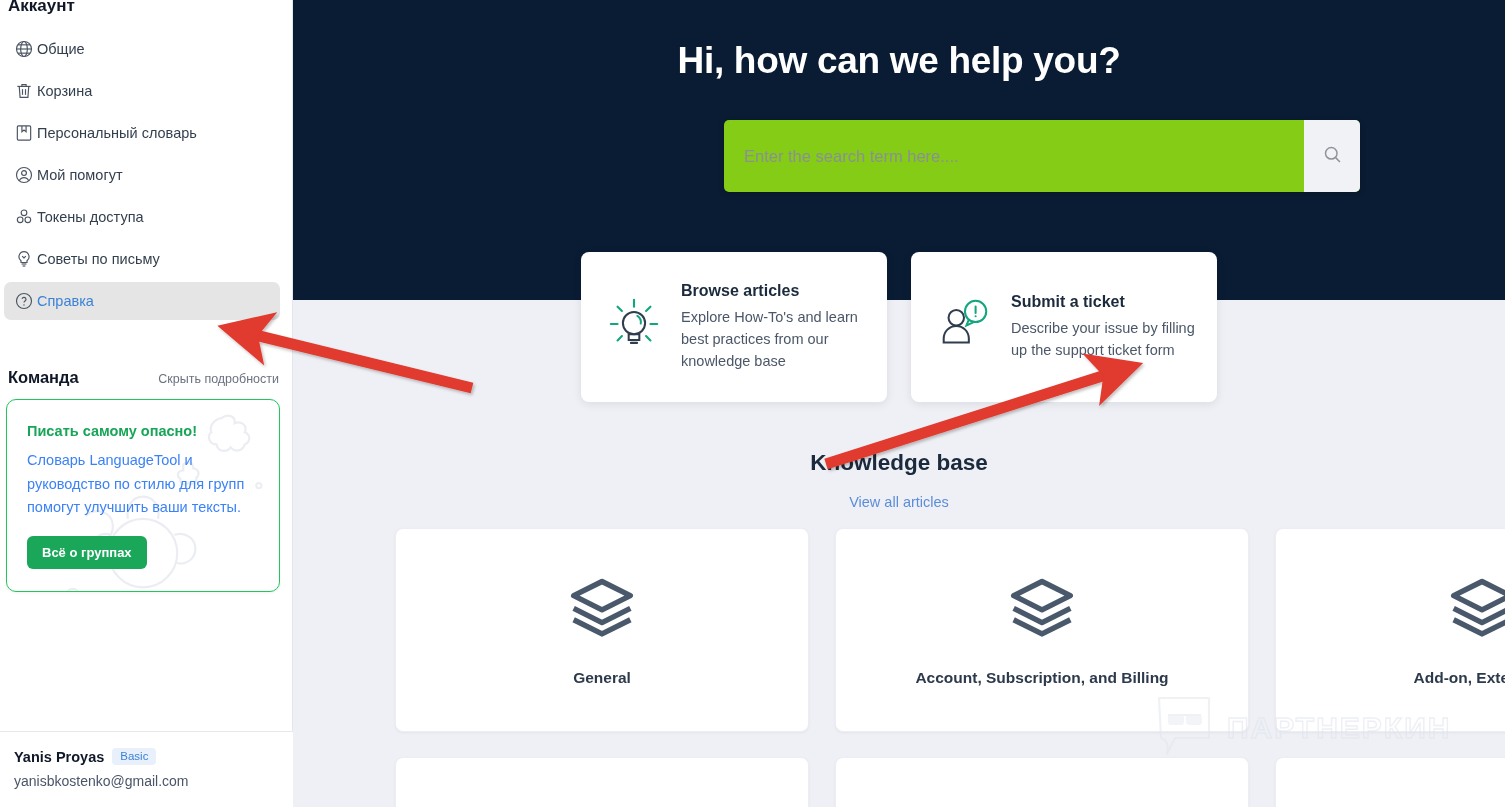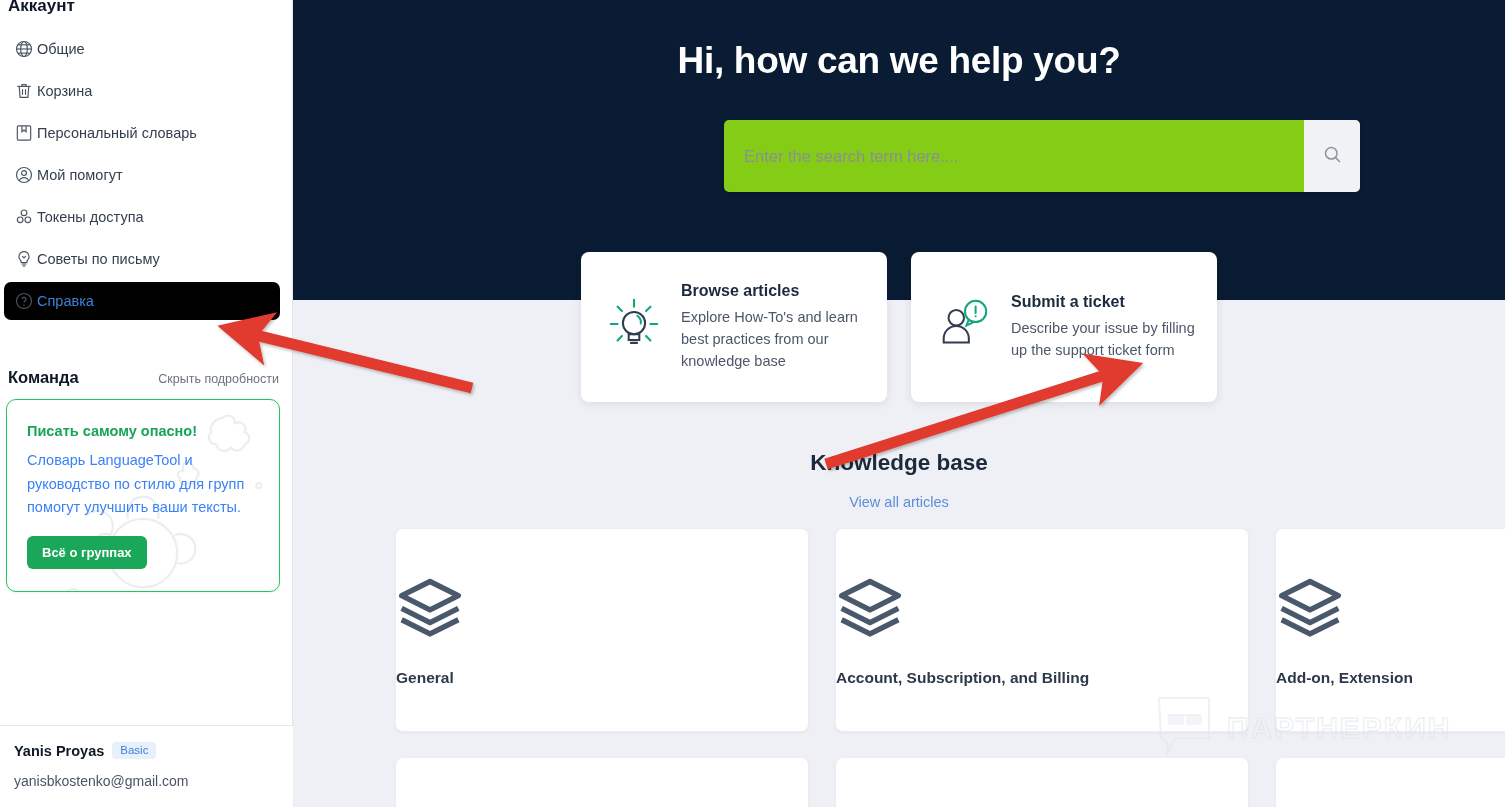--- a/index.html
+++ b/index.html
@@ -23,21 +23,21 @@
     padding: 0 0 0 8px; margin-top: -4px;
   }
   .sb-nav { margin-top: 14px; }
   .sb-item {
     display: flex; align-items: center; gap: 3px;
     height: 38px; margin: 4px 12px 4px 4px;
     padding: 0 10px; border-radius: 7px;
     font-size: 14.5px; color: #2f3b४a;
     color: #333f4e; cursor: pointer;
   }
-  .sb-item.active { background: #000000; color: #3b82d6; }
+  .sb-item.active { background: #e5e5e5; color: #3b82d6; }
   .sb-item .ic { width: 20px; height: 20px; flex: 0 0 20px; display:block; }
   .sb-item .ic svg { display: block; }
 
   
   .team-head {
     display: flex; align-items: baseline; justify-content: space-between;
     padding: 0 13px 0 8px; margin-top: 48px;
   }
   .team-title { font-size: 16.5px; font-weight: bold; color: #101828; }
   .team-toggle { font-size: 12.5px; color: #6b7280; cursor: pointer; }
@@ -71,21 +71,21 @@
     border-top: 1px solid #e4e7ec;
     padding: 16px 14px 18px 14px;
     background: #fff;
   }
   .sb-user-row { display: flex; align-items: center; gap: 8px; }
   .sb-user-name { font-size: 14.5px; font-weight: bold; color: #101828; }
   .sb-badge {
     font-size: 11.5px; color: #3b82d6; background: #e8f0fb;
     border-radius: 4px; padding: 2px 8px 3px;
   }
-  .sb-user-mail { font-size: 14px; color: #4a5568; margin-top: 14px; }
+  .sb-user-mail { font-size: 14px; color: #4a5568; margin-top: 8px; }
 
   
   .main {
     position: absolute; left: 293px; top: 0;
     width: 1212px; height: 807px;
     background: #eef0f5;
     overflow: hidden;
   }
   .hero {
     position: absolute; left: 0; top: 0; width: 1212px; height: 300px;
@@ -145,21 +145,21 @@
     width: 1320px;
     display: grid;
     grid-template-columns: repeat(3, 414px);
     column-gap: 26px; row-gap: 25px;
   }
   .kb-card {
     height: 204px; background: #fff;
     border-radius: 8px; border: 1px solid #eceef3;
     box-shadow: 0 1px 3px rgba(16,24,40,.05);
     display: flex; flex-direction: column;
-    align-items: flex-start; justify-content: center;
+    align-items: center; justify-content: center;
     cursor: pointer; position: relative;
   }
   .kb-ic { margin-bottom: 24px; }
   .kb-label { font-size: 15.5px; font-weight: bold; color: #2d3a4b; white-space: nowrap; }
 
   
   .watermark {
     position: absolute; left: 860px; top: 694px;
     display: flex; align-items: center; gap: 12px;
     pointer-events: none; opacity: .55;

